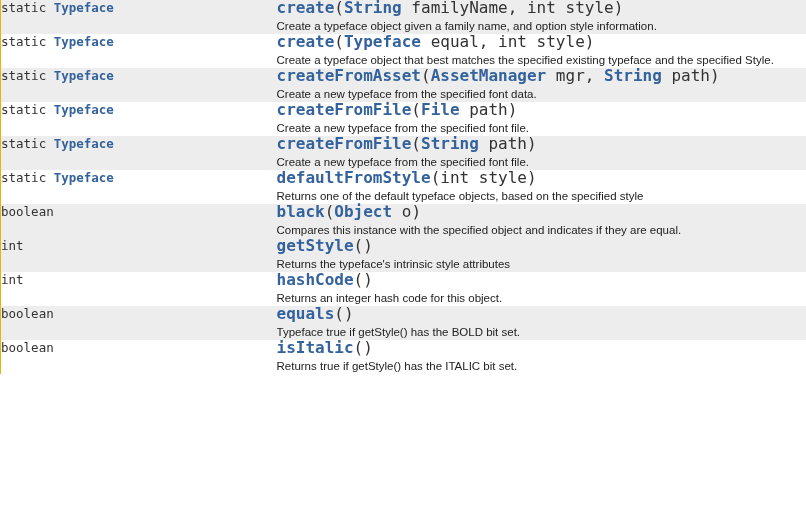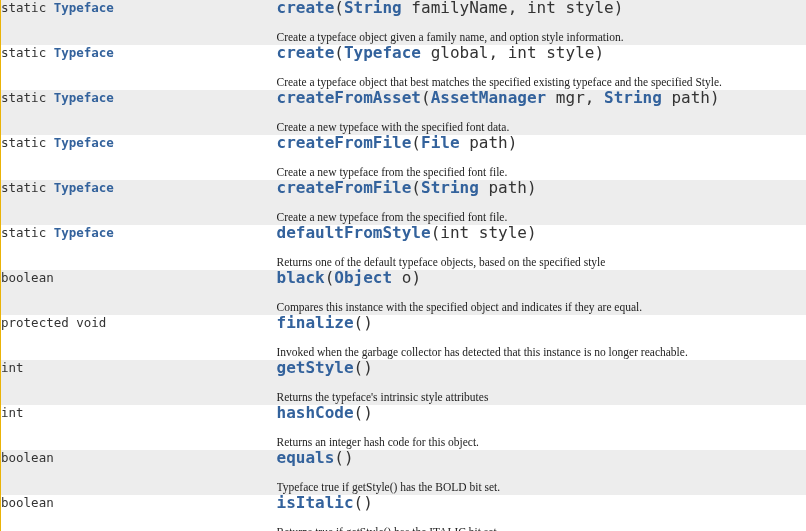--- a/index.html
+++ b/index.html
@@ -56,53 +56,53 @@
     letter-spacing: 0px;
   }
 
   .link {
     color: #33629c;
     font-weight: bold;
     text-decoration: none;
   }
 
   .desc {
-    font-family: Liberation Serif, serif;
+    font-family: Liberation Sans, sans-serif;
     font-size: 11.5px;
     line-height: 15px;
     color: #222222;
-    margin-top: 14px;
+    margin-top: 3px;
     white-space: nowrap;
     overflow: hidden;
   }
 </style>
 </head>
 <body>
 
 <table id="api-table">
   <tbody>
       <tr class="row-odd">
         <td class="col-type"><span>static </span><span class="link">Typeface</span></td>
         <td class="col-desc">
           <div class="sig"><span class="link">create</span><span>(</span><span class="link">String</span><span> familyName, int style)</span></div>
           <div class="desc">Create a typeface object given a family name, and option style information.</div>
         </td>
       </tr>
       <tr class="row-even">
         <td class="col-type"><span>static </span><span class="link">Typeface</span></td>
         <td class="col-desc">
-          <div class="sig"><span class="link">create</span><span>(</span><span class="link">Typeface</span><span> global, int style)</span></div>
+          <div class="sig"><span class="link">create</span><span>(</span><span class="link">Typeface</span><span> equal, int style)</span></div>
           <div class="desc">Create a typeface object that best matches the specified existing typeface and the specified Style.</div>
         </td>
       </tr>
       <tr class="row-odd">
         <td class="col-type"><span>static </span><span class="link">Typeface</span></td>
         <td class="col-desc">
           <div class="sig"><span class="link">createFromAsset</span><span>(</span><span class="link">AssetManager</span><span> mgr, </span><span class="link">String</span><span> path)</span></div>
-          <div class="desc">Create a new typeface with the specified font data.</div>
+          <div class="desc">Create a new typeface from the specified font data.</div>
         </td>
       </tr>
       <tr class="row-even">
         <td class="col-type"><span>static </span><span class="link">Typeface</span></td>
         <td class="col-desc">
           <div class="sig"><span class="link">createFromFile</span><span>(</span><span class="link">File</span><span> path)</span></div>
           <div class="desc">Create a new typeface from the specified font file.</div>
         </td>
       </tr>
       <tr class="row-odd">
@@ -117,27 +117,20 @@
         <td class="col-desc">
           <div class="sig"><span class="link">defaultFromStyle</span><span>(int style)</span></div>
           <div class="desc">Returns one of the default typeface objects, based on the specified style</div>
         </td>
       </tr>
       <tr class="row-odd">
         <td class="col-type"><span>boolean</span></td>
         <td class="col-desc">
           <div class="sig"><span class="link">black</span><span>(</span><span class="link">Object</span><span> o)</span></div>
           <div class="desc">Compares this instance with the specified object and indicates if they are equal.</div>
-        </td>
-      </tr>
-      <tr class="row-even">
-        <td class="col-type"><span>protected void</span></td>
-        <td class="col-desc">
-          <div class="sig"><span class="link">finalize</span><span>()</span></div>
-          <div class="desc">Invoked when the garbage collector has detected that this instance is no longer reachable.</div>
         </td>
       </tr>
       <tr class="row-odd">
         <td class="col-type"><span>int</span></td>
         <td class="col-desc">
           <div class="sig"><span class="link">getStyle</span><span>()</span></div>
           <div class="desc">Returns the typeface's intrinsic style attributes</div>
         </td>
       </tr>
       <tr class="row-even">

